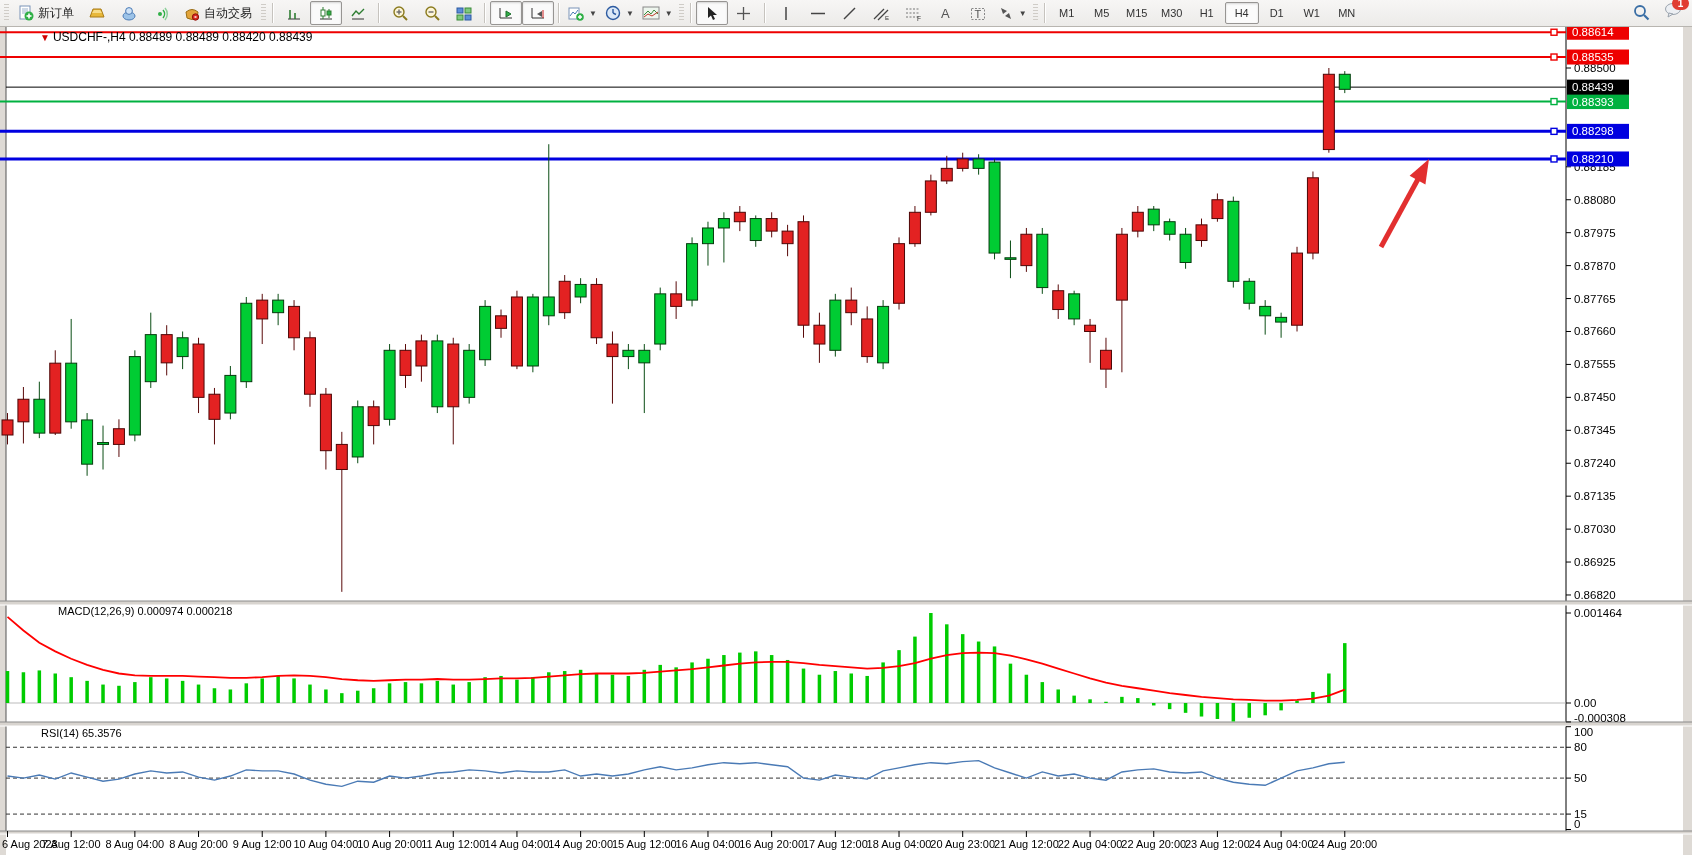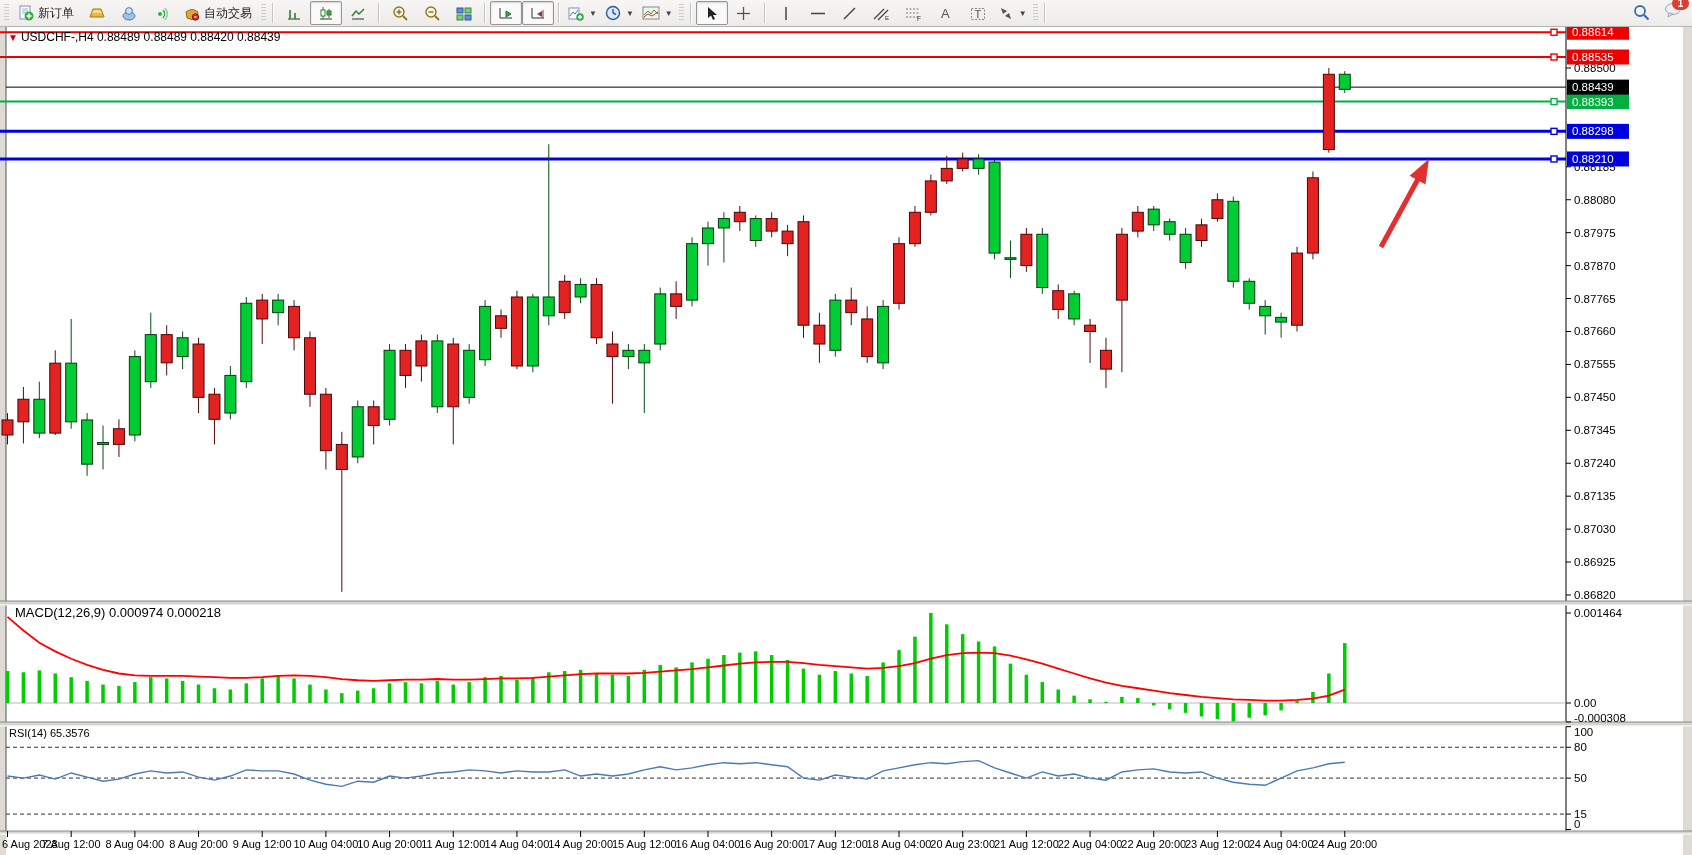--- a/index.html
+++ b/index.html
@@ -19,24 +19,24 @@
   .tf{height:20px;min-width:26px;display:flex;align-items:center;justify-content:center;
     font-size:11px;color:#333;border:1px solid transparent;border-radius:2px;padding:0 3px;}
   .tf.active{border:1px solid #979593;background:#fbfbfb;box-shadow:inset 0 1px 2px rgba(0,0,0,.15);}
   .tb-right{position:absolute;right:10px;top:2px;display:flex;align-items:center;gap:14px;}
   .badge{position:absolute;right:-7px;top:-5px;background:#e03c31;color:#fff;
     font-size:10px;font-weight:bold;border-radius:8px;min-width:13px;height:13px;
     display:flex;align-items:center;justify-content:center;padding:0 2px;}
   .caret{font-size:8px;color:#444;margin-left:1px;}
   
   #chart{position:absolute;left:0;top:0;z-index:5;}
-  .overlay{position:absolute;z-index:10;font-size:12px;color:#000;white-space:nowrap;}
+  .overlay{position:absolute;z-index:10;font-size:12px;color:#000;white-space:nowrap;margin-left:32px;}
   #chart-title{left:8px;top:30px;}
   #chart-title .mk{color:#d00000;font-size:10px;margin-right:3px;}
-  #macd-label{left:15px;top:605px;font-size:13px;}
+  #macd-label{left:26px;top:605px;font-size:11px;}
   #rsi-label{left:9px;top:727px;font-size:11px;}
   svg text{font-family:"Liberation Sans",sans-serif;}
 </style>
 </head>
 <body>
 
 <div class="toolbar">
   <div class="grip"></div>
 
   <div class="tbtn txt">
@@ -240,20 +240,31 @@
     <svg width="16" height="15">
         <polygon points="3,2 9,5 5,8" fill="#555"></polygon>
         <polygon points="13,13 7,10 11,7" fill="#555"></polygon>
       </svg>
     <span class="caret">▼</span>
   </div>
 
   <div class="grip"></div>
     <div class="sep"></div>
 
+  <div class="tf-group" id="tf-group" style="display:flex;align-items:center;gap:1px;">
+      <div class="tf">M1</div>
+      <div class="tf">M5</div>
+      <div class="tf">M15</div>
+      <div class="tf">M30</div>
+      <div class="tf">H1</div>
+      <div class="tf active">H4</div>
+      <div class="tf">D1</div>
+      <div class="tf">W1</div>
+      <div class="tf">MN</div>
+    </div>
 
   <div class="tb-right">
     <svg width="17" height="17">
         <circle cx="7" cy="7" r="5" fill="none" stroke="#3a6ea5" stroke-width="1.8"></circle>
         <line x1="11" y1="11" x2="15.5" y2="15.5" stroke="#3a6ea5" stroke-width="2.2"></line>
       </svg>
     <div style="position:relative">
       <svg width="18" height="16">
           <ellipse cx="9" cy="7" rx="7.5" ry="5.5" fill="#eceff3" stroke="#9aa3ad"></ellipse>
           <polygon points="5,11 4,15 9,12" fill="#eceff3" stroke="#9aa3ad"></polygon>

